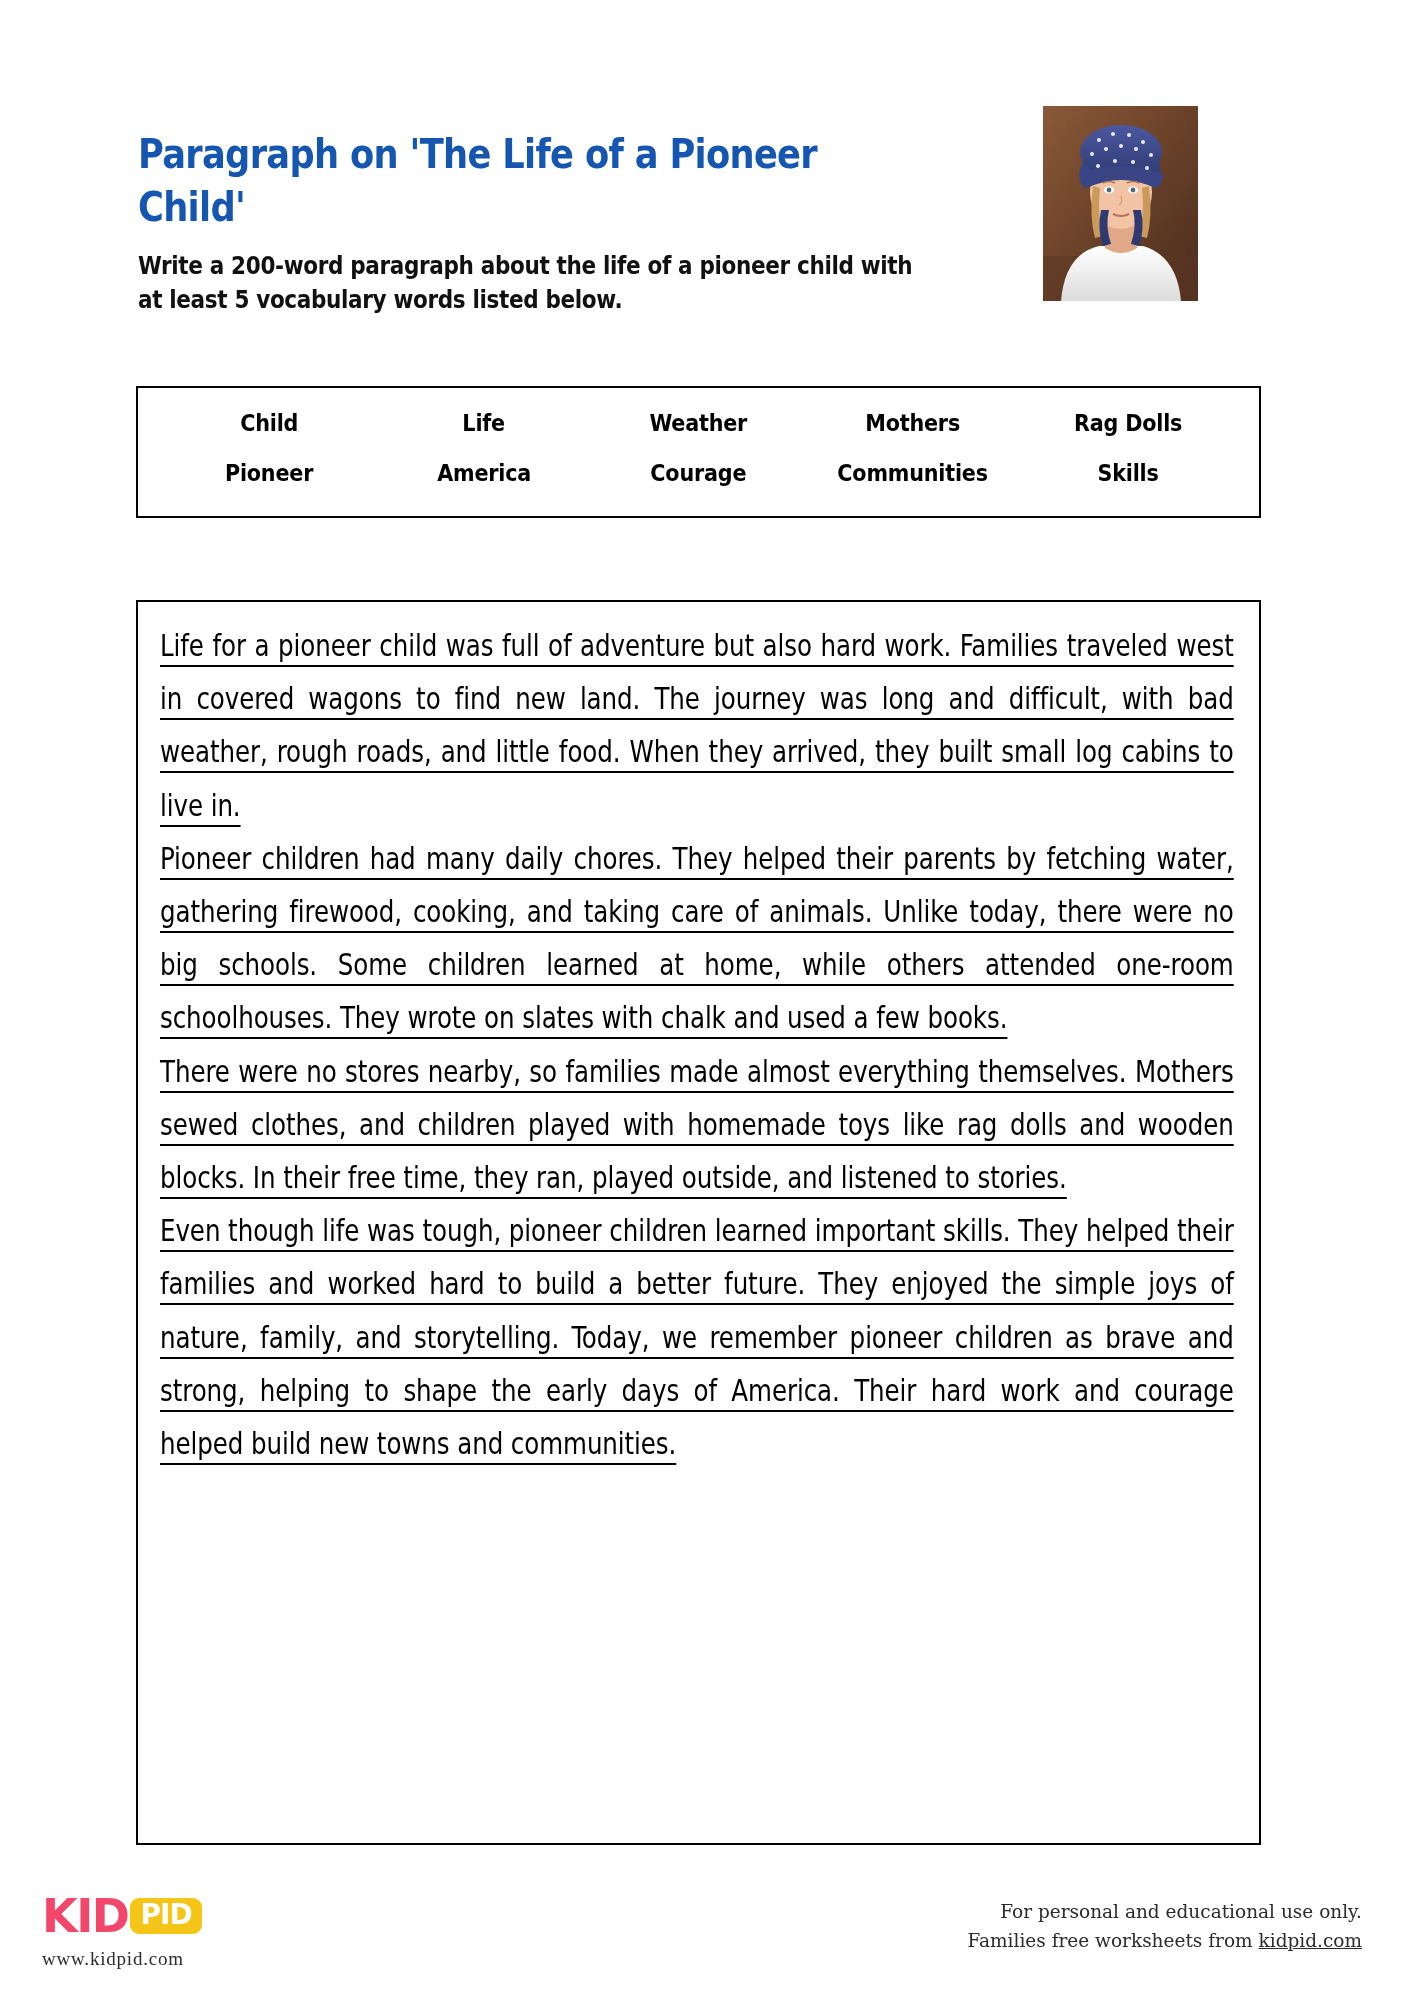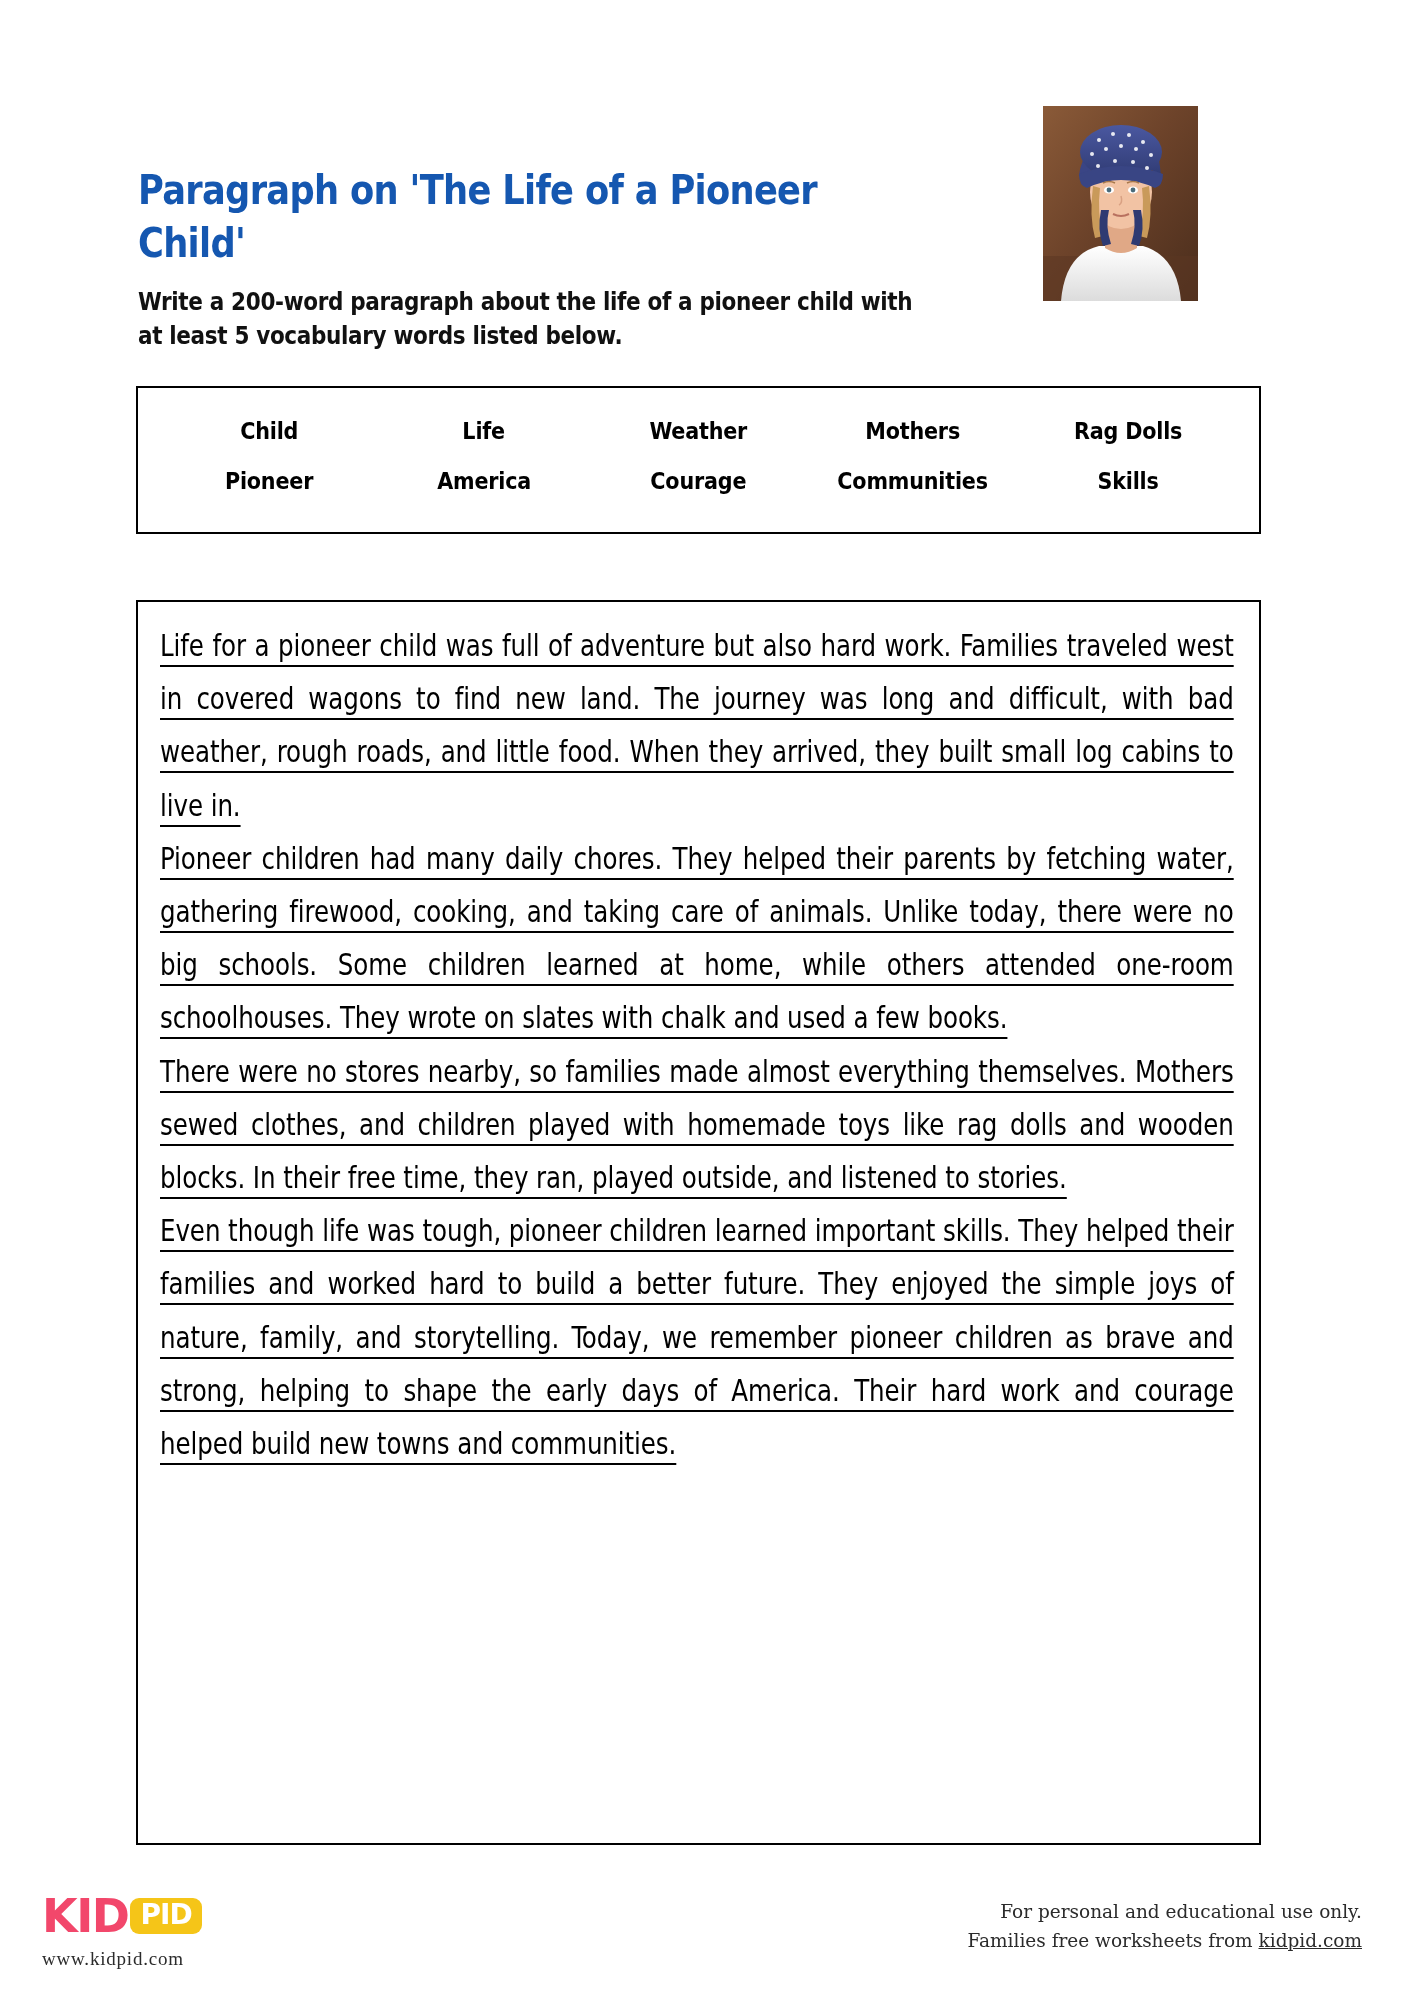--- a/index.html
+++ b/index.html
@@ -22,21 +22,20 @@
     height: 2000px;
     background: #ffffff;
   }
 
   
   .header {
     position: absolute;
     left: 138px;
     top: 128px;
     width: 900px;
-    margin-top: 36px;
   }
 
   .worksheet-title {
     font-family: "DejaVu Sans", sans-serif;
     font-weight: 700;
     font-size: 41px;
     line-height: 1.30;
     color: #1557b0;
     letter-spacing: -0.8px;
     width: 800px;
@@ -69,21 +68,21 @@
   }
 
   .photo-svg { display: block; width: 100%; height: 100%; }
 
   
   .vocab-box {
     position: absolute;
     left: 136px;
     top: 386px;
     width: 1125px;
-    height: 148px;
+    height: 132px;
     border: 2.5px solid #000000;
     display: flex;
     flex-direction: column;
     justify-content: center;
     padding: 0 24px 8px 24px;
   }
 
   .vocab-row {
     display: flex;
     width: 100%;

